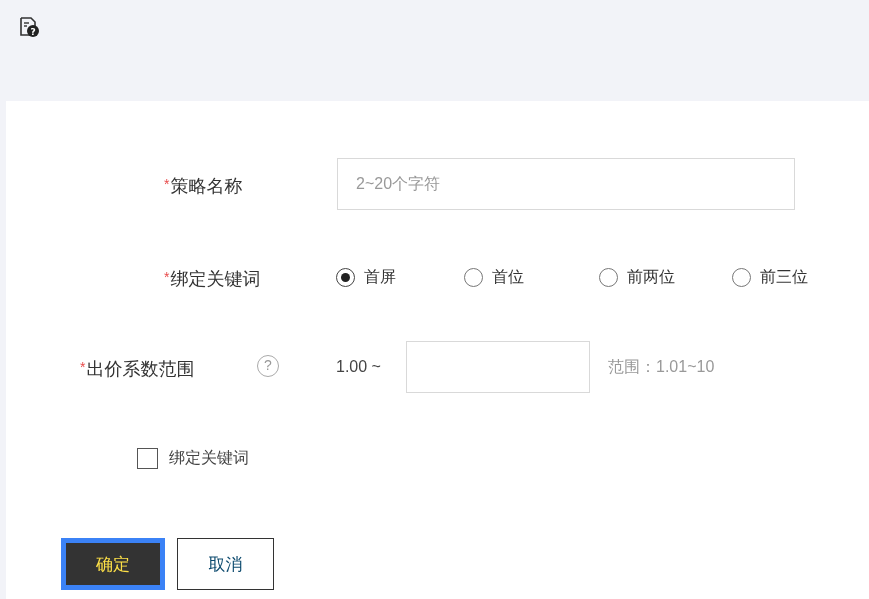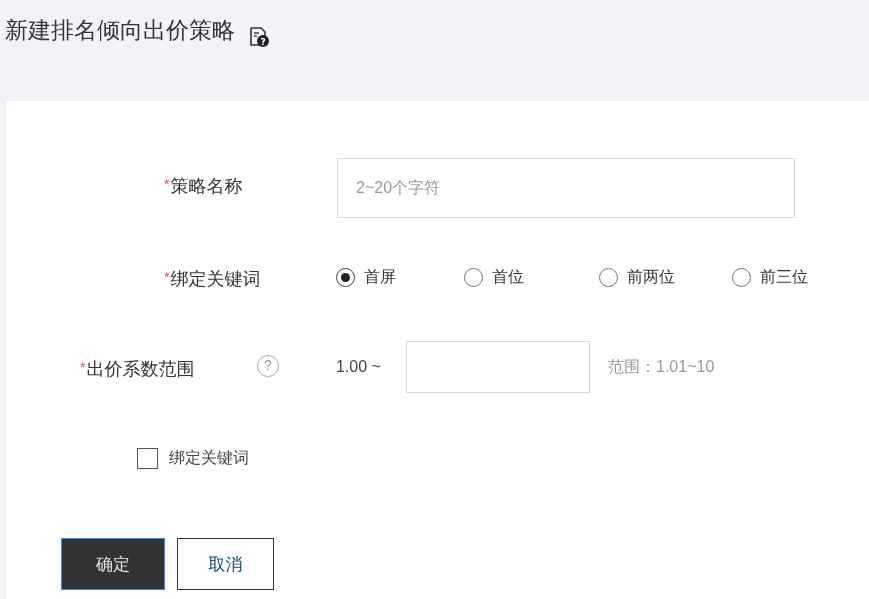--- a/index.html
+++ b/index.html
@@ -53,46 +53,45 @@
     .checkbox-row { position: absolute; left: 137px; top: 448px; display: flex; align-items: center; }
     .checkbox {
       width: 21px; height: 21px; border: 1.5px solid #555; background: #fff; margin-right: 11px;
     }
     .checkbox-label { font-size: 16px; color: #444; }
     .btn {
       position: absolute; top: 538px; height: 52px; font-size: 17px;
       display: flex; align-items: center; justify-content: center; cursor: pointer;
       font-family: "Liberation Sans", "DejaVu Sans", sans-serif;
     }
-    .btn-primary { left: 61px; width: 104px; background: #333; color: #e5e5e5; border: 1px solid #3b82f6; }
+    .btn-primary { left: 61px; width: 104px; background: #333; color: #fde047; border: 5px solid #3b82f6; }
     .btn-default { left: 177px; width: 97px; background: #fff; color: #0c4a6e; border: 1.5px solid #333; }
   </style>
 </head>
 <body>
 
 <div class="page-title">
-  <span>新建排名倾向出价策略</span>
   <span class="title-icon">
     <svg width="22" height="22" viewBox="0 0 22 22">
       <path d="M3 2 h10 l4 4 v5" fill="none" stroke="#333" stroke-width="1.6"></path>
       <path d="M3 2 v17 h8" fill="none" stroke="#333" stroke-width="1.6"></path>
       <line x1="6" y1="7" x2="11" y2="7" stroke="#333" stroke-width="1.4"></line>
       <line x1="6" y1="10" x2="9" y2="10" stroke="#333" stroke-width="1.4"></line>
       <circle cx="15" cy="15" r="6" fill="#222"></circle>
       <text x="15" y="19" font-size="9" text-anchor="middle" fill="#fff" font-family="DejaVu Sans, sans-serif" font-weight="bold">?</text>
     </svg>
   </span>
 </div>
 
 <div class="panel"></div>
 
 <div class="label" style="left:164px; top:172px;">
   <span class="req">*</span><span>策略名称</span>
 </div>
-<input class="input" type="text" style="left: 337px; top: 158px; width: 458px; height: 60px;" placeholder="2~20个字符">
+<input class="input" type="text" style="left: 337px; top: 158px; width: 458px; height: 52px;" placeholder="2~20个字符">
 
 <div class="label" style="left:164px; top:265px;">
   <span class="req">*</span><span>绑定关键词</span>
 </div>
 <div class="radio-group">
   <label class="radio" style="margin-right:68px;">
     <span class="radio-circle">
         <span class="dot"></span>
       </span>
     <span>首屏</span>

